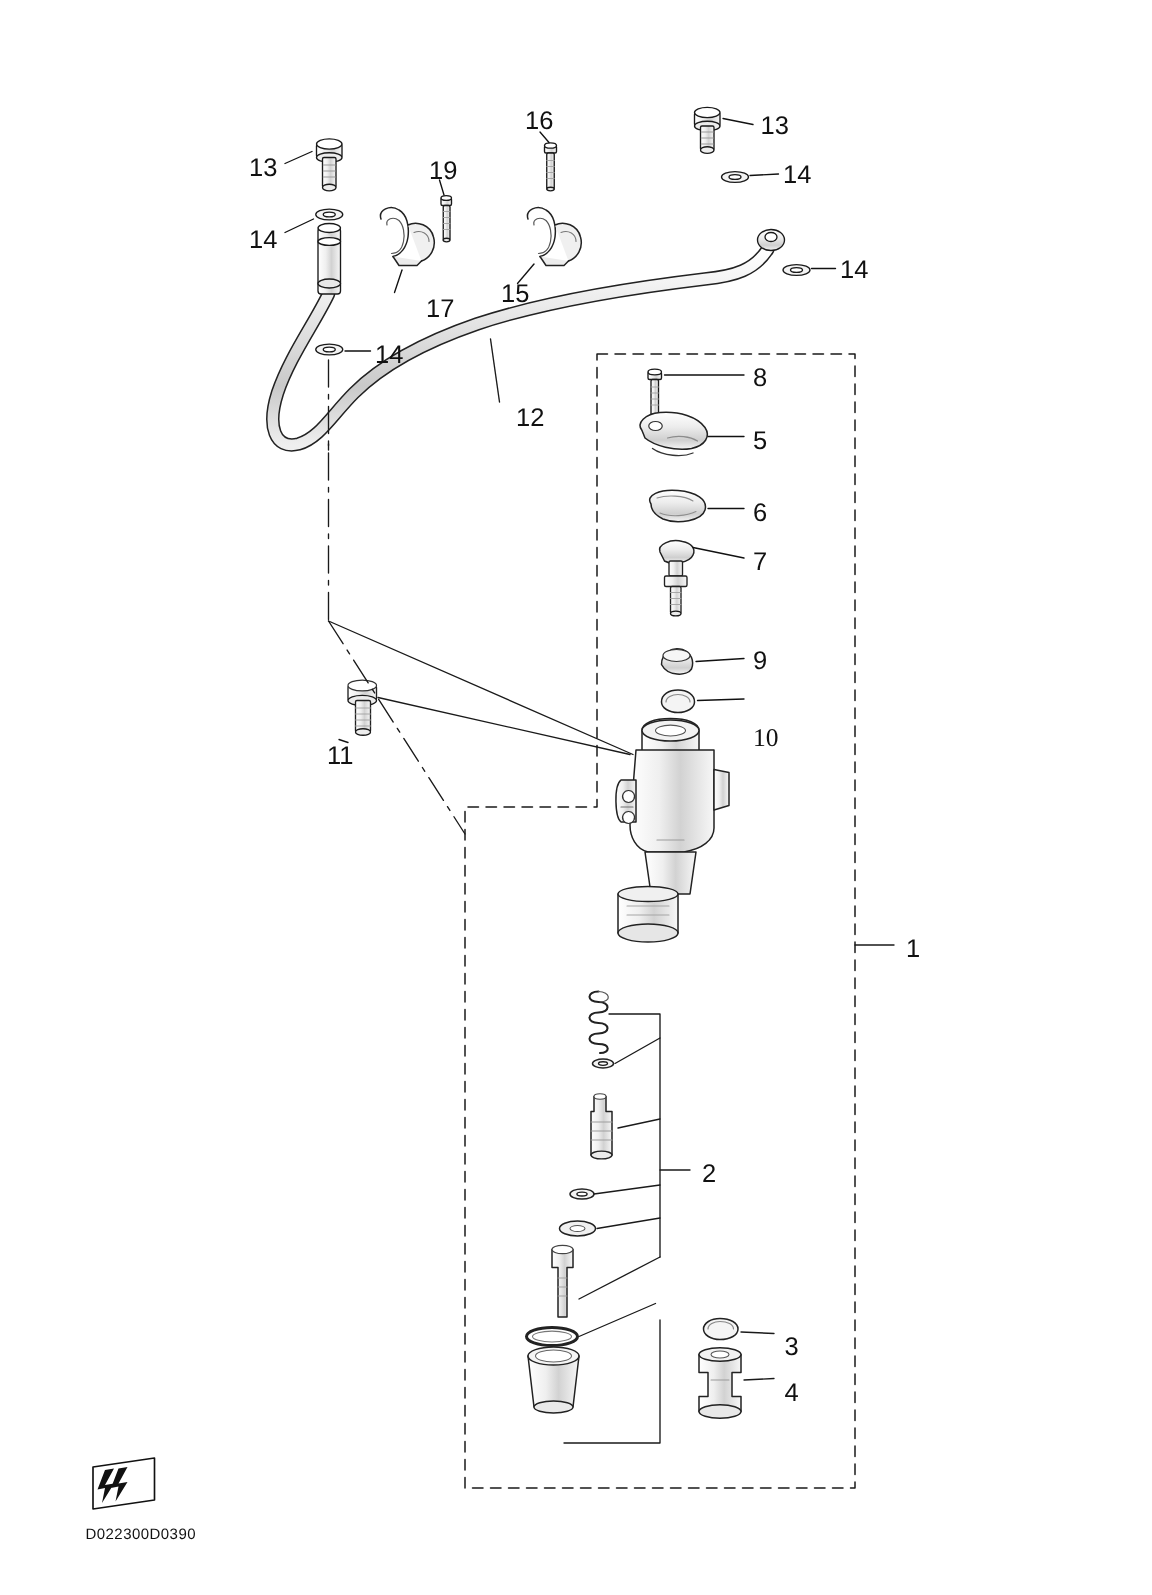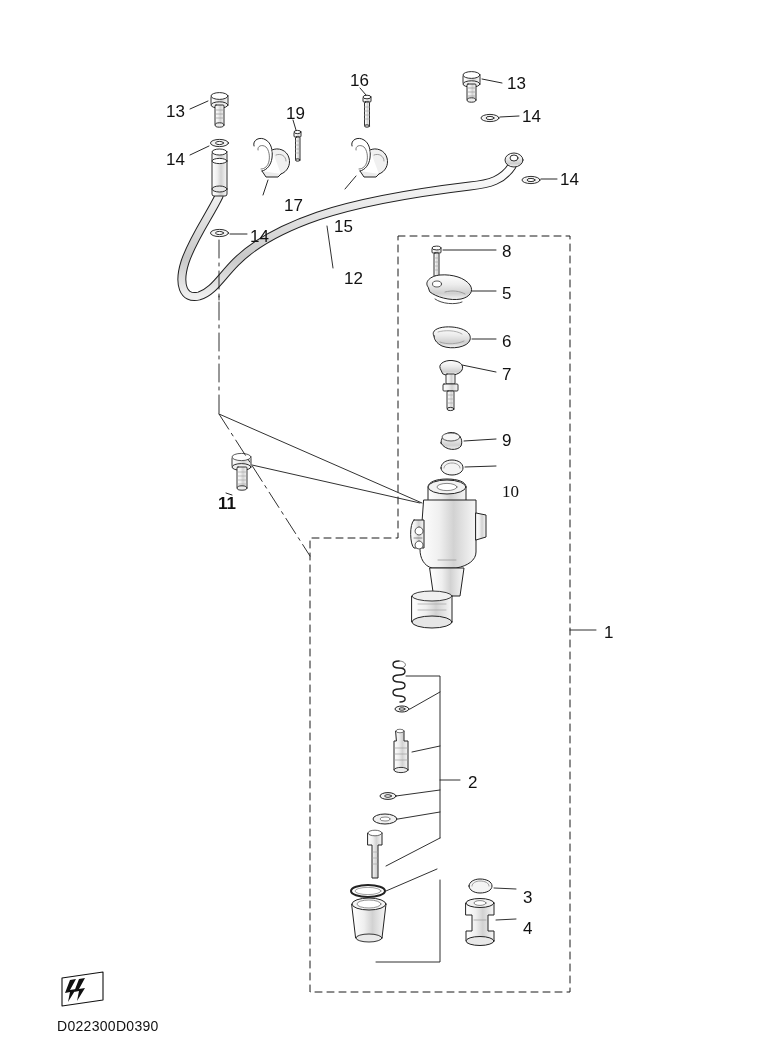--- a/index.html
+++ b/index.html
@@ -31,21 +31,21 @@
     font-family: "Liberation Sans", sans-serif;
     font-size: 17px;
     font-weight: 400;
     color: #111;
     white-space: nowrap;
     line-height: 1;
   }
   .part-code {
     position: absolute;
     font-family: "Liberation Sans", sans-serif;
-    font-size: 14px;
+    font-size: 10px;
     letter-spacing: 0.3px;
     color: #111;
   }
 </style>
 </head>
 <body>
 
 <div id="diagram-root">
 
   <svg class="diagram" viewBox="0 0 768 1063">
@@ -368,28 +368,28 @@
   <div class="callout-label" style="left:604px; top:624px;">1</div>
   <div class="callout-label" style="left:468px; top:774px;">2</div>
   <div class="callout-label" style="left:523px; top:889px;">3</div>
   <div class="callout-label" style="left:523px; top:920px;">4</div>
   <div class="callout-label" style="left:502px; top:285px;">5</div>
   <div class="callout-label" style="left:502px; top:333px;">6</div>
   <div class="callout-label" style="left:502px; top:366px;">7</div>
   <div class="callout-label" style="left:502px; top:243px;">8</div>
   <div class="callout-label" style="left:502px; top:432px;">9</div>
   <div class="callout-label" style="left:502px; top:483px;font-family:Liberation Serif, serif;">10</div>
-  <div class="callout-label" style="left:218px; top:495px;font-weight:bold;">11</div>
+  <div class="callout-label" style="left:218px; top:495px;">11</div>
   <div class="callout-label" style="left:344px; top:270px;">12</div>
   <div class="callout-label" style="left:166px; top:103px;">13</div>
   <div class="callout-label" style="left:507px; top:75px;">13</div>
   <div class="callout-label" style="left:166px; top:151px;">14</div>
   <div class="callout-label" style="left:250px; top:228px;">14</div>
   <div class="callout-label" style="left:522px; top:108px;">14</div>
   <div class="callout-label" style="left:560px; top:171px;">14</div>
-  <div class="callout-label" style="left:334px; top:187px;margin-top:31px;">15</div>
+  <div class="callout-label" style="left:334px; top:187px;">15</div>
   <div class="callout-label" style="left:350px; top:72px;">16</div>
   <div class="callout-label" style="left:252px; top:197px;margin-left:32px;">17</div>
   <div class="callout-label" style="left:286px; top:105px;">19</div>
 
   <div class="part-code" style="left:57px; top:1018px;">D022300D0390</div>
 
 </div>
 
 </body></html>

